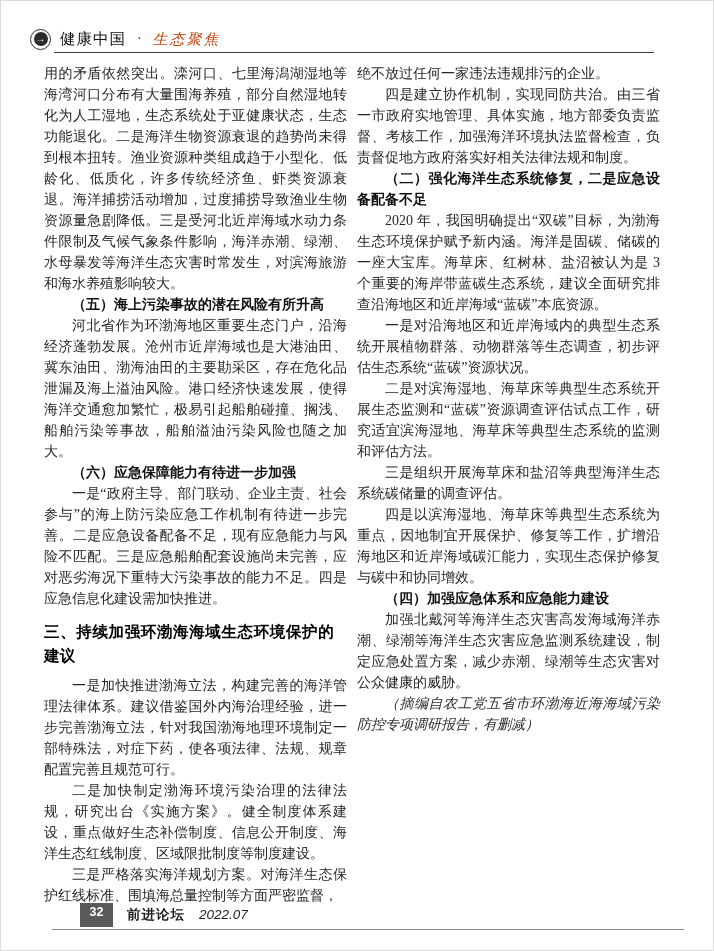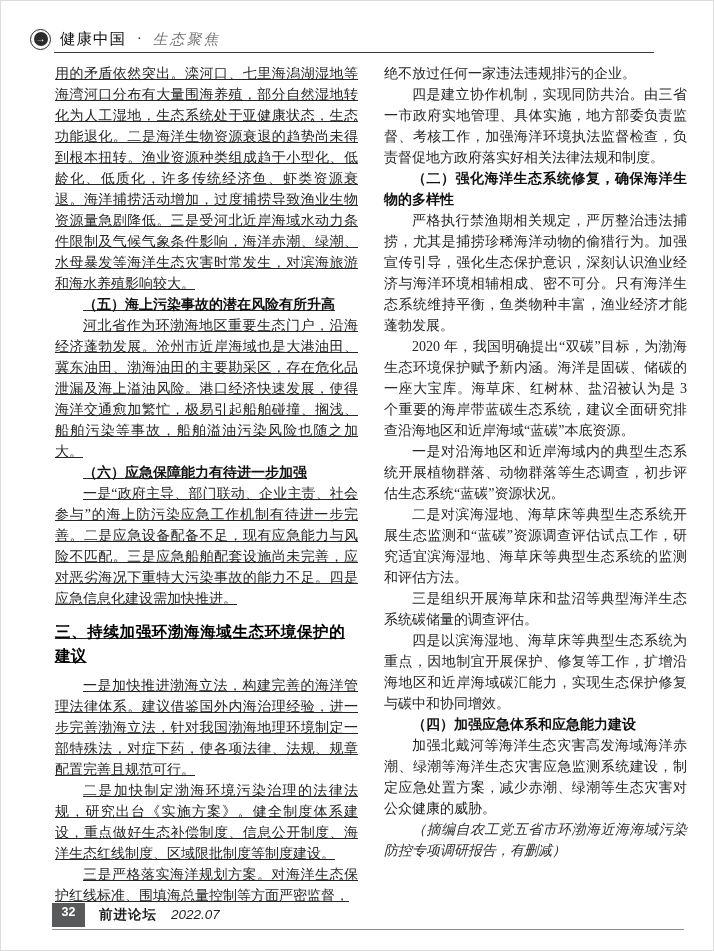--- a/index.html
+++ b/index.html
@@ -45,40 +45,40 @@
     font-weight: 400;
     font-size: 15.5px;
     color: #111;
     letter-spacing: 1px;
   }
   .header-sep { font-size: 14px; color: #333; margin: 0 2px; }
   .header-section {
     font-size: 14.5px;
     font-style: italic;
     letter-spacing: 2.5px;
-    color: #737373;
+    color: #c2410c;
   }
   .header-rule {
     position: absolute;
     top: 52px; left: 54px;
     width: 600px; height: 1px;
     background: #3a3a3a;
   }
 
   
   .col {
     position: absolute;
     top: 63px;
     width: 303px;
     font-size: 14px;
     line-height: 21px;
     text-align: justify;
   }
-  .col-left  { left: 55px; text-decoration: underline; }
-  .col-right { left: 384px; }
+  .col-left  { left: 44px; }
+  .col-right { left: 357px; }
 
   .para { margin: 0; }
   .para.cont { text-indent: 0; }
   .para.body { text-indent: 2em; }
   .para.subhead {
     text-indent: 2em;
     font-weight: 700;
     font-family: "Liberation Sans", sans-serif;
     color: #111;
   }
@@ -107,20 +107,21 @@
     gap: 14px;
     height: 19px;
   }
   .page-num-box {
     min-width: 33px; height: 24px;
     padding: 0 4px;
     background: #58595b;
     color: #ffffff;
     font: 700 12.5px/18px "Liberation Sans", sans-serif;
     text-align: center;
+    margin-left: 28px;
   }
   .journal-name {
     font-family: Liberation Sans, sans-serif;
     font-weight: 700;
     font-size: 13.5px;
     color: #1d1d1d;
     letter-spacing: 1px;
   }
   .issue {
     font-family: "Liberation Sans", sans-serif;
@@ -157,22 +158,21 @@
       <p class="para subhead">（六）应急保障能力有待进一步加强</p>
       <p class="para body">一是“政府主导、部门联动、企业主责、社会参与”的海上防污染应急工作机制有待进一步完善。二是应急设备配备不足，现有应急能力与风险不匹配。三是应急船舶配套设施尚未完善，应对恶劣海况下重特大污染事故的能力不足。四是应急信息化建设需加快推进。</p>
       <p class="para section-head">三、持续加强环渤海海域生态环境保护的建议</p>
       <p class="para body">一是加快推进渤海立法，构建完善的海洋管理法律体系。建议借鉴国外内海治理经验，进一步完善渤海立法，针对我国渤海地理环境制定一部特殊法，对症下药，使各项法律、法规、规章配置完善且规范可行。</p>
       <p class="para body">二是加快制定渤海环境污染治理的法律法规，研究出台《实施方案》。健全制度体系建设，重点做好生态补偿制度、信息公开制度、海洋生态红线制度、区域限批制度等制度建设。</p>
       <p class="para body">三是严格落实海洋规划方案。对海洋生态保护红线标准、围填海总量控制等方面严密监督，</p>
     </div>
   <div class="col col-right">
       <p class="para cont">绝不放过任何一家违法违规排污的企业。</p>
       <p class="para body">四是建立协作机制，实现同防共治。由三省一市政府实地管理、具体实施，地方部委负责监督、考核工作，加强海洋环境执法监督检查，负责督促地方政府落实好相关法律法规和制度。</p>
-      <p class="para subhead">（二）强化海洋生态系统修复，确保海洋生物的多样性</p>
-      <p class="para body">严格执行禁渔期相关规定，严厉整治违法捕捞，尤其是捕捞珍稀海洋动物的偷猎行为。加强宣传引导，强化生态保护意识，深刻认识渔业经济与海洋环境相辅相成、密不可分。只有海洋生态系统维持平衡，鱼类物种丰富，渔业经济才能蓬勃发展。</p>
+      <p class="para subhead">（二）强化海洋生态系统修复，二是应急设备配备不足</p>
       <p class="para body">2020 年，我国明确提出“双碳”目标，为渤海生态环境保护赋予新内涵。海洋是固碳、储碳的一座大宝库。海草床、红树林、盐沼被认为是 3 个重要的海岸带蓝碳生态系统，建议全面研究排查沿海地区和近岸海域“蓝碳”本底资源。</p>
       <p class="para body">一是对沿海地区和近岸海域内的典型生态系统开展植物群落、动物群落等生态调查，初步评估生态系统“蓝碳”资源状况。</p>
       <p class="para body">二是对滨海湿地、海草床等典型生态系统开展生态监测和“蓝碳”资源调查评估试点工作，研究适宜滨海湿地、海草床等典型生态系统的监测和评估方法。</p>
       <p class="para body">三是组织开展海草床和盐沼等典型海洋生态系统碳储量的调查评估。</p>
       <p class="para body">四是以滨海湿地、海草床等典型生态系统为重点，因地制宜开展保护、修复等工作，扩增沿海地区和近岸海域碳汇能力，实现生态保护修复与碳中和协同增效。</p>
       <p class="para subhead">（四）加强应急体系和应急能力建设</p>
       <p class="para body">加强北戴河等海洋生态灾害高发海域海洋赤潮、绿潮等海洋生态灾害应急监测系统建设，制定应急处置方案，减少赤潮、绿潮等生态灾害对公众健康的威胁。</p>
       <p class="para note">（摘编自农工党五省市环渤海近海海域污染防控专项调研报告，有删减）</p>
     </div>
 

